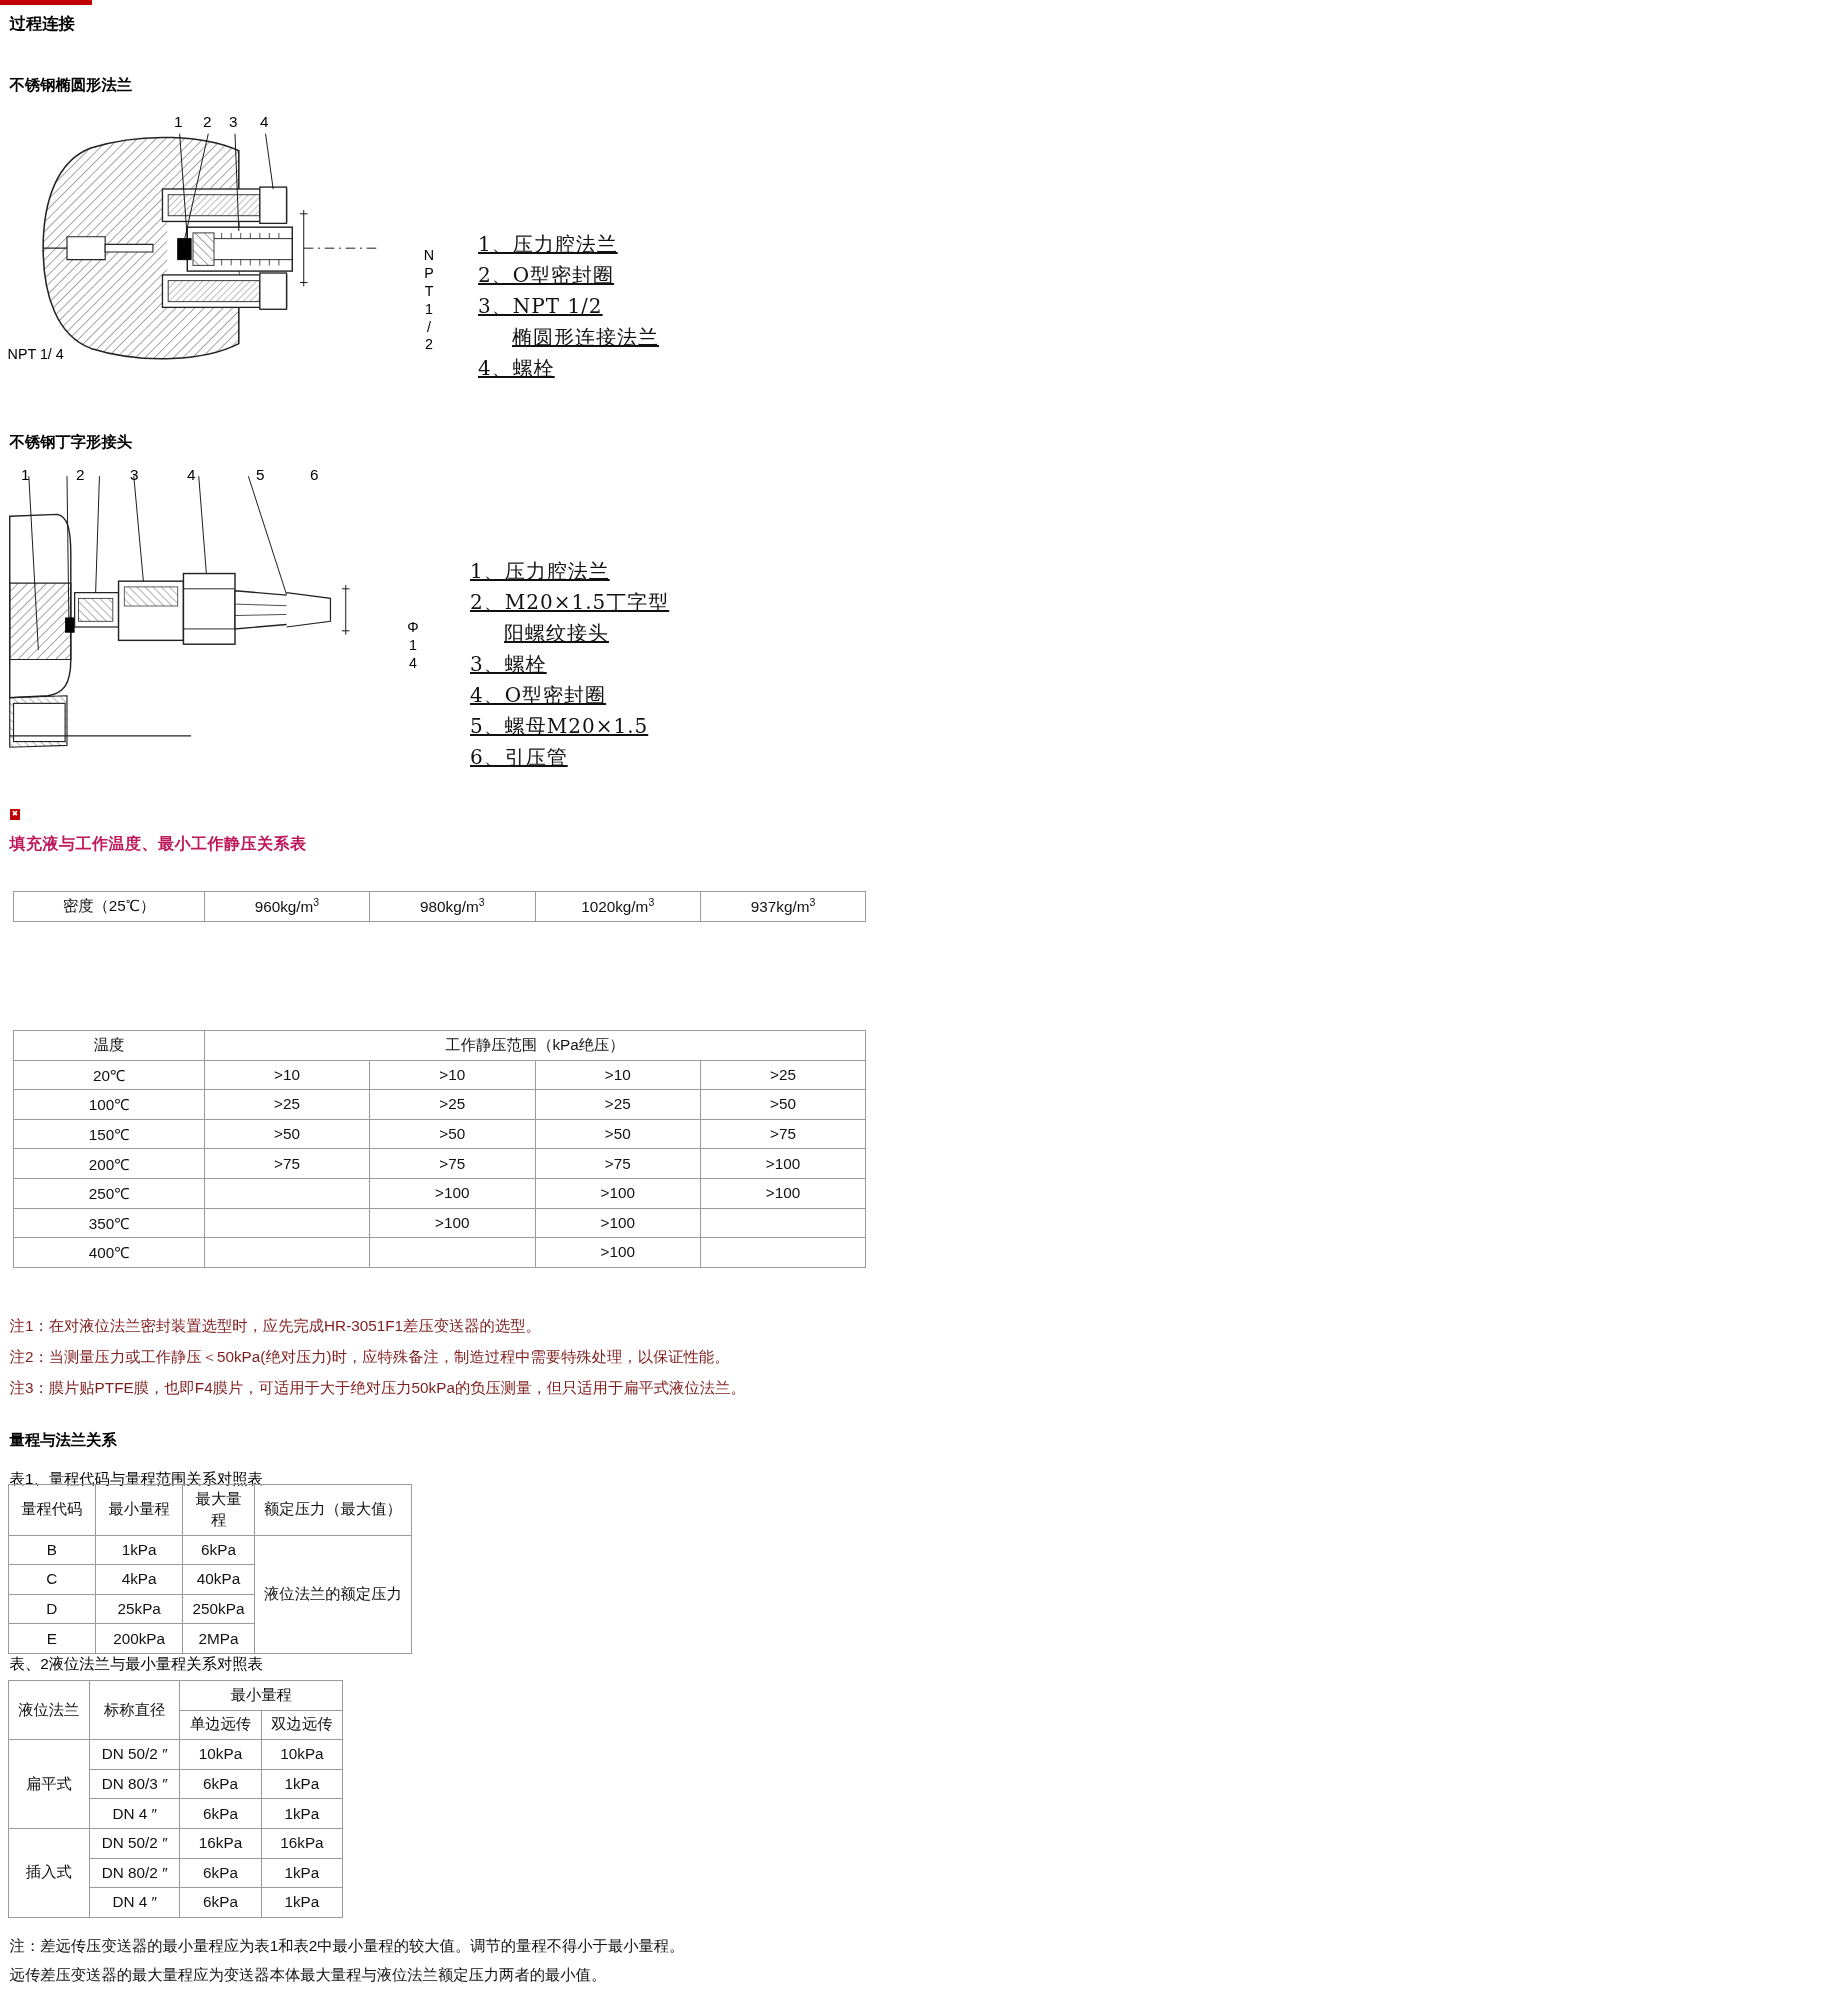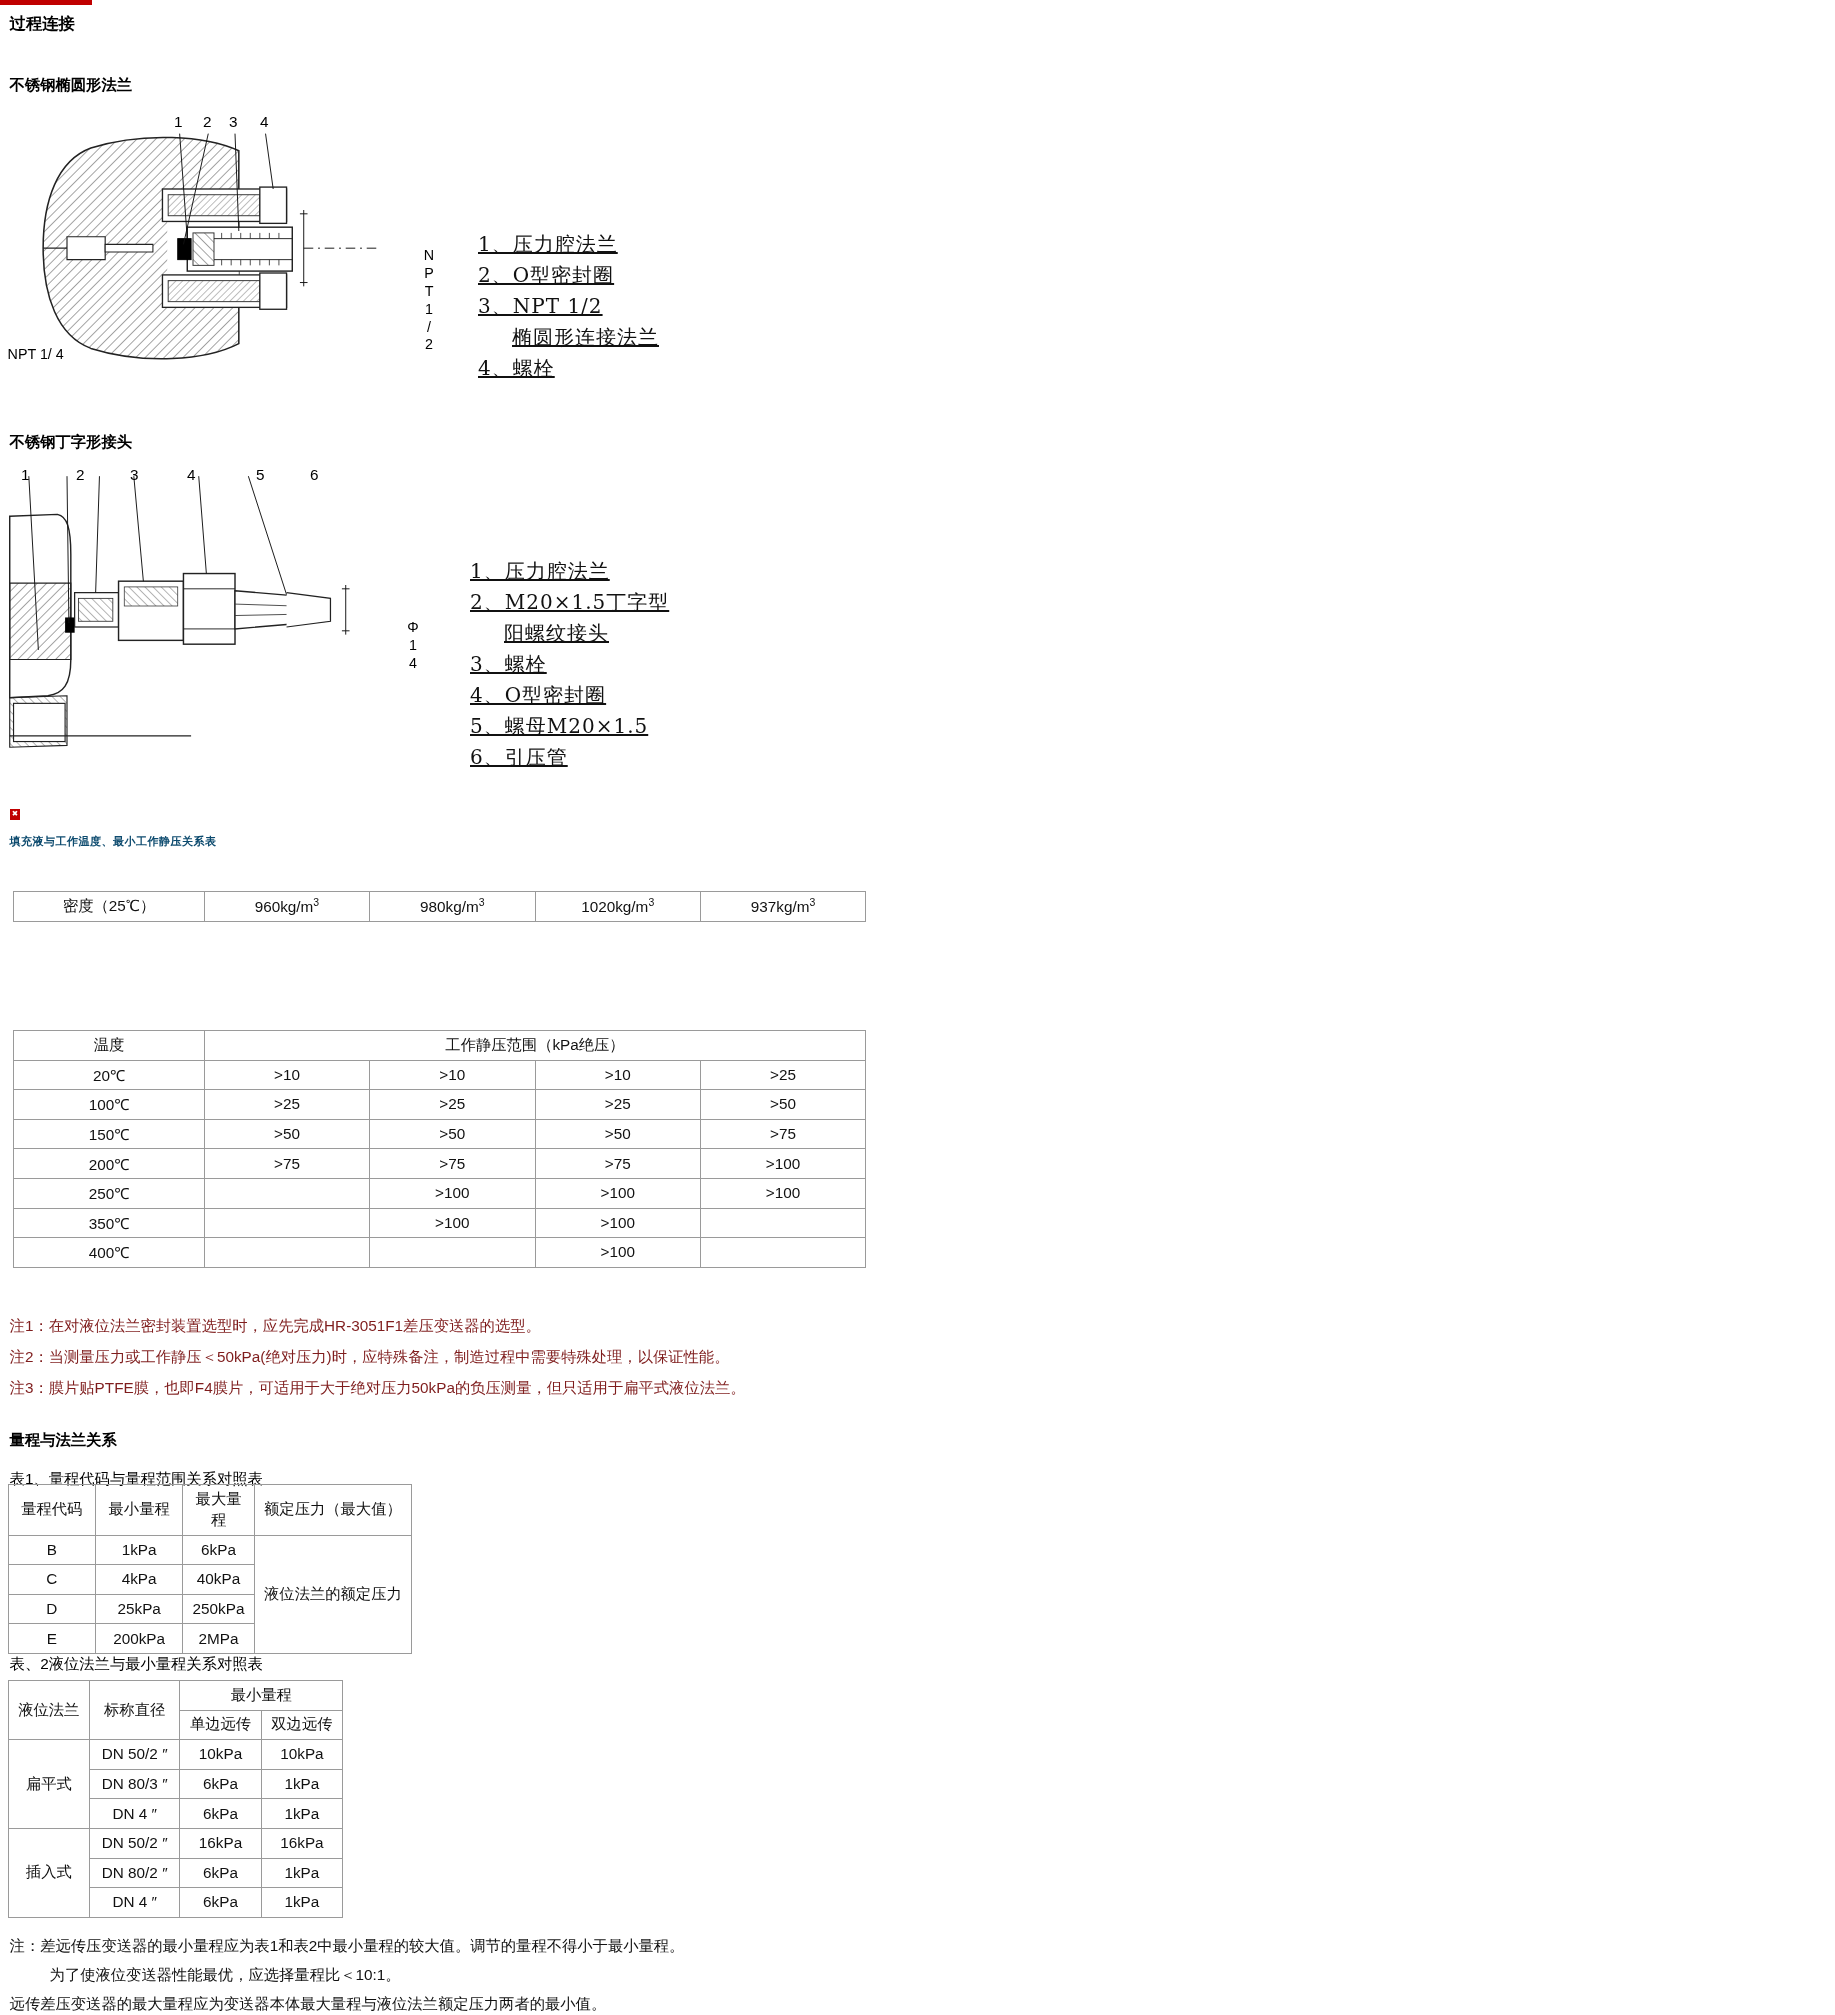--- a/index.html
+++ b/index.html
@@ -22,25 +22,25 @@
   }
   .top-red-bar {
     position: absolute;
     left: 0;
     top: 0;
     width: 92px;
     height: 4.8px;
     background: #c00000;
   }
   .section-label {
-    font-size: 11px;
+    font-size: 16px;
     font-weight: bold;
     margin: 0;
     padding: 0;
-    color: #0c4a6e;
+    color: #be185d;
     letter-spacing: 0.5px;
   }
 
   
   .pc-title {
     position: absolute;
     left: 9.6px;
     top: 13.4px;
     font-size: 16.3px;
     font-weight: bold;
@@ -494,18 +494,17 @@
       <tr>
         <td>DN 4 ″</td>
         <td>6kPa</td>
         <td>1kPa</td>
       </tr>
     </tbody>
   </table>
 
   <div class="foot-notes">
     <div>注：差远传压变送器的最小量程应为表1和表2中最小量程的较大值。调节的量程不得小于最小量程。</div>
-    <div class="ind">为了使液位变送器性能最优，应选择量程比＜10:1。</div>
     <div>远传差压变送器的最大量程应为变送器本体最大量程与液位法兰额定压力两者的最小值。</div>
   </div>
 
 </div>
 
 
 </body></html>

